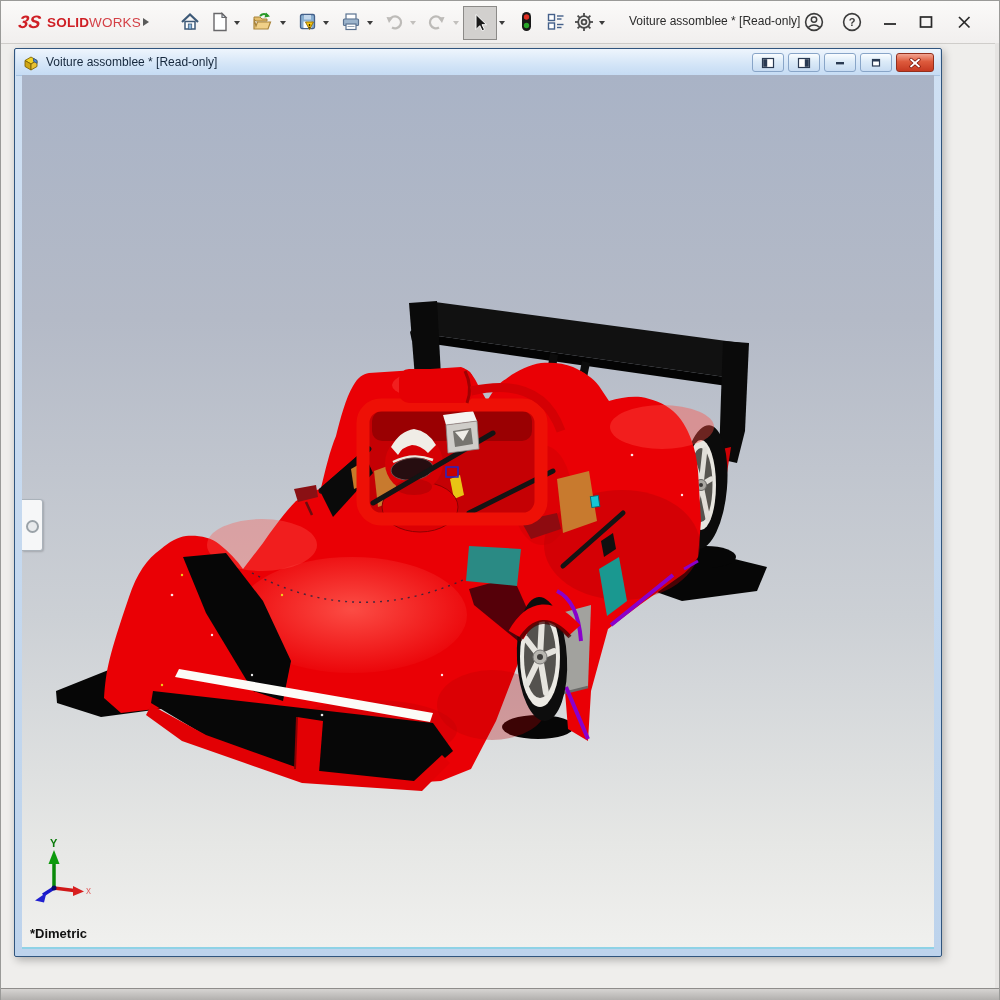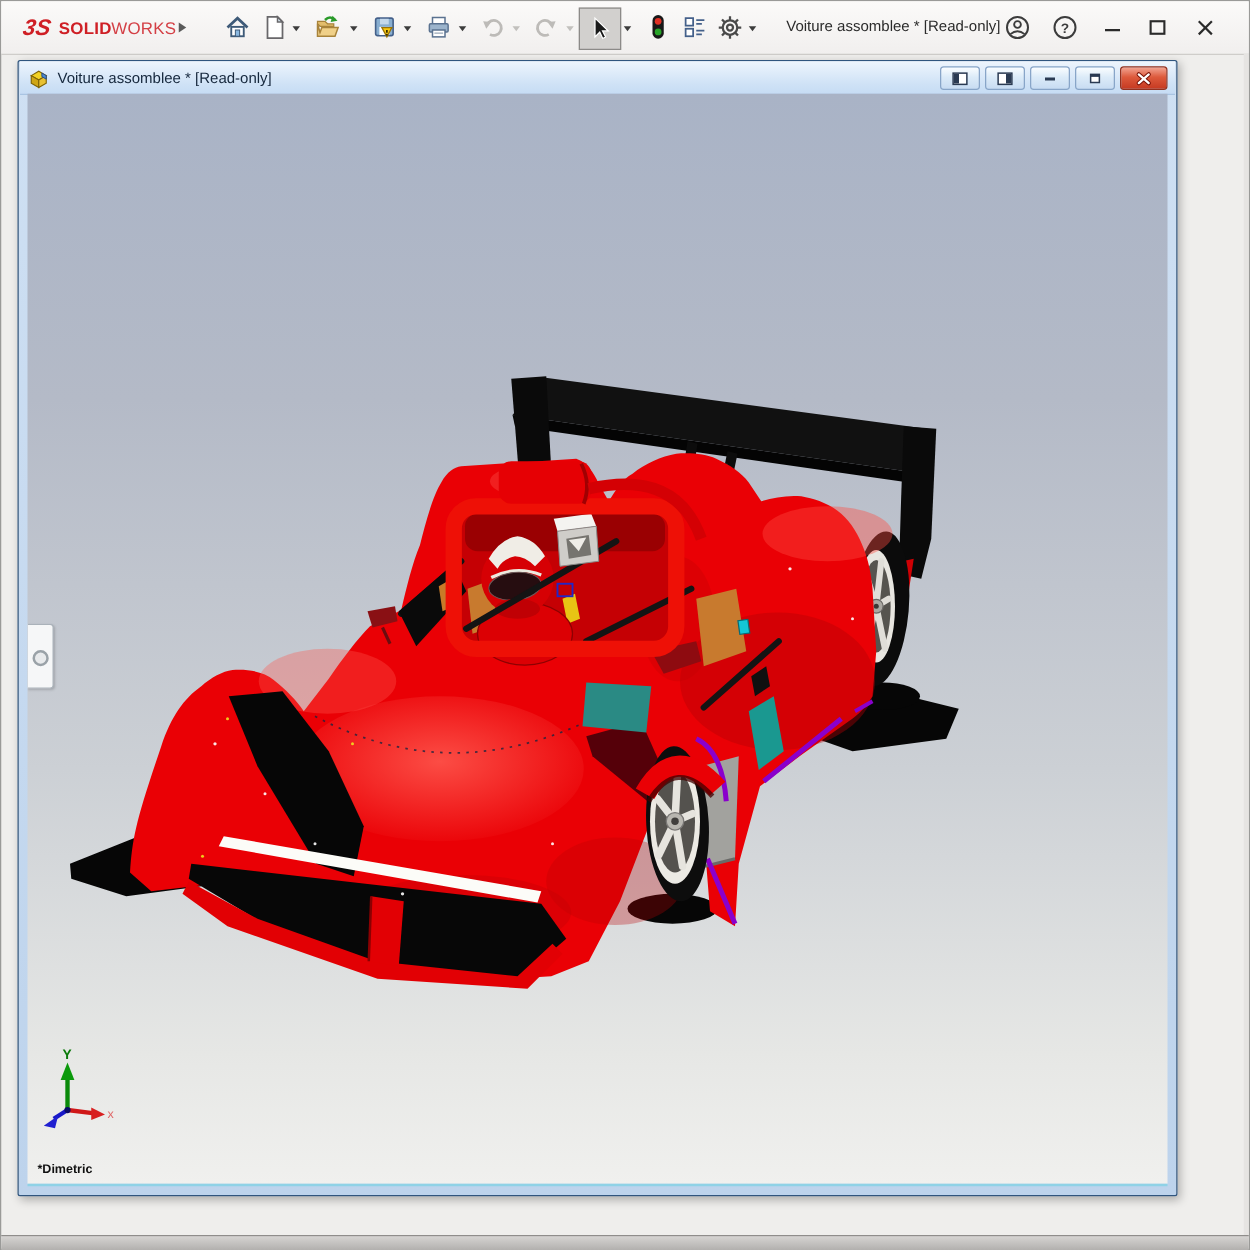--- a/index.html
+++ b/index.html
@@ -31,21 +31,21 @@
   .doctitle .txt{font-size:12px;color:#15273c;margin-left:6px;white-space:nowrap;}
   .docctrls{position:absolute;right:6px;top:4px;display:flex;gap:4px;}
   .dbtn{width:30px;height:17px;border:1px solid #88a5c8;border-radius:3px;
     background:linear-gradient(#fafdff,#dcebf8 45%,#c8dcf2);display:flex;align-items:center;justify-content:center;}
   .dbtn.close{width:36px;border-color:#93301e;background:linear-gradient(#f2a492,#dd5a3c 45%,#c63a22);}
   
   .viewport{position:absolute;left:7px;right:7px;top:26px;bottom:7px;
     background:linear-gradient(180deg,#a9b3c6 0%,#b4bac7 28%,#ccd0d5 62%,#e6e7e5 88%,#f0f0ee 100%);
     border-bottom:2px solid #8fd2e6;overflow:hidden;}
   .carwrap{position:absolute;inset:0;}
-  .viewlabel{position:absolute;left:8px;bottom:6px;font-size:10px;font-weight:bold;color:#111;}
+  .viewlabel{position:absolute;left:8px;bottom:6px;font-size:13px;font-weight:bold;color:#111;}
   .collapsetab{position:absolute;left:0px;top:424px;width:20px;height:50px;background:#f6f7f8;
     border:1px solid #aab2ba;border-left:none;border-radius:0 3px 3px 0;box-shadow:1px 1px 2px rgba(0,0,0,.18);}
   .collapsetab .knob{position:absolute;left:4px;top:20px;width:9px;height:9px;border-radius:50%;
     border:2px solid #9aa2a8;background:#e8eaec;}
   .triad{position:absolute;left:0;top:758px;}
   
   .bottomstrip{position:absolute;left:1px;right:1px;bottom:0;height:11px;
     background:linear-gradient(#d6d4d2,#b2b0ae);border-top:1px solid #8f8d8b;}
   .rightstrip{position:absolute;top:43px;bottom:11px;right:1px;width:4px;background:#e6e4e2;}
 </style>

